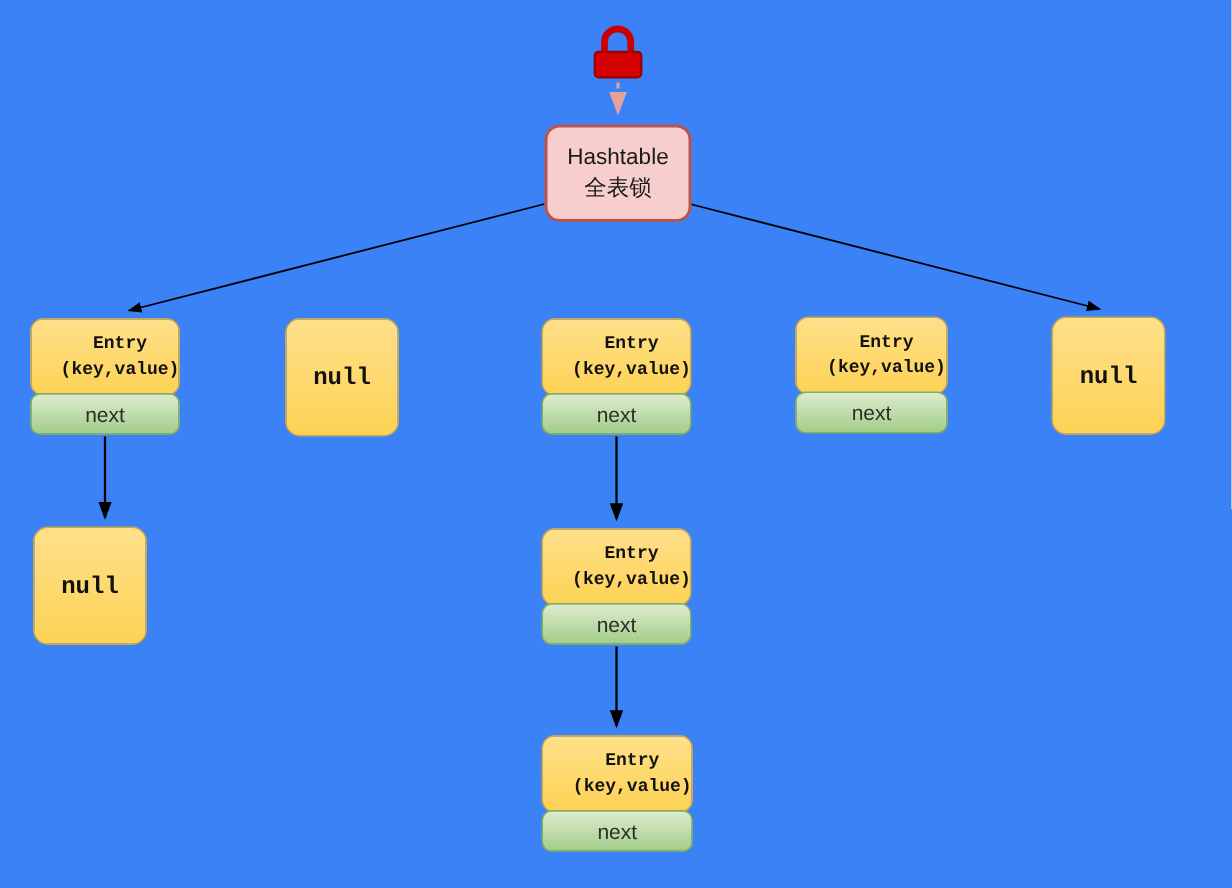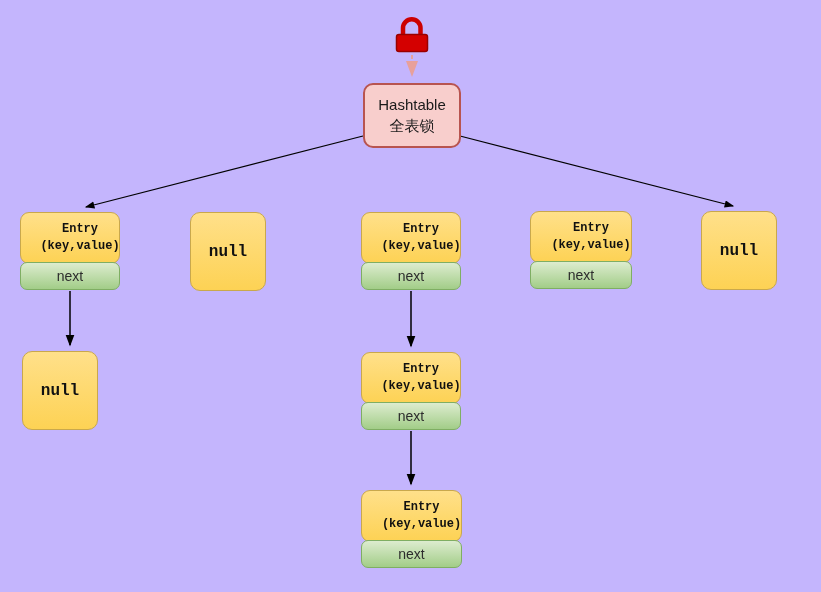--- a/index.html
+++ b/index.html
@@ -1,19 +1,19 @@
 <!DOCTYPE html>
 <html><head>
 <meta charset="utf-8">
 <style>
   html,body{margin:0;padding:0;background:#ffffff;}
   .canvas{
     position:relative;
     width:821px;height:592px;
-    background:#c4b5fd;
+    background:#3b82f6;
     font-family:"Liberation Sans", sans-serif;
     overflow:hidden;
     text-decoration:underline;
   }
   .wires{position:absolute;left:0;top:0;width:821px;height:592px;pointer-events:none;}
 
   
   .root-node{
     position:absolute;left:363px;top:83px;width:98px;height:65px;
     background:#f8cecc;border:2px solid #b85450;border-radius:10px;

